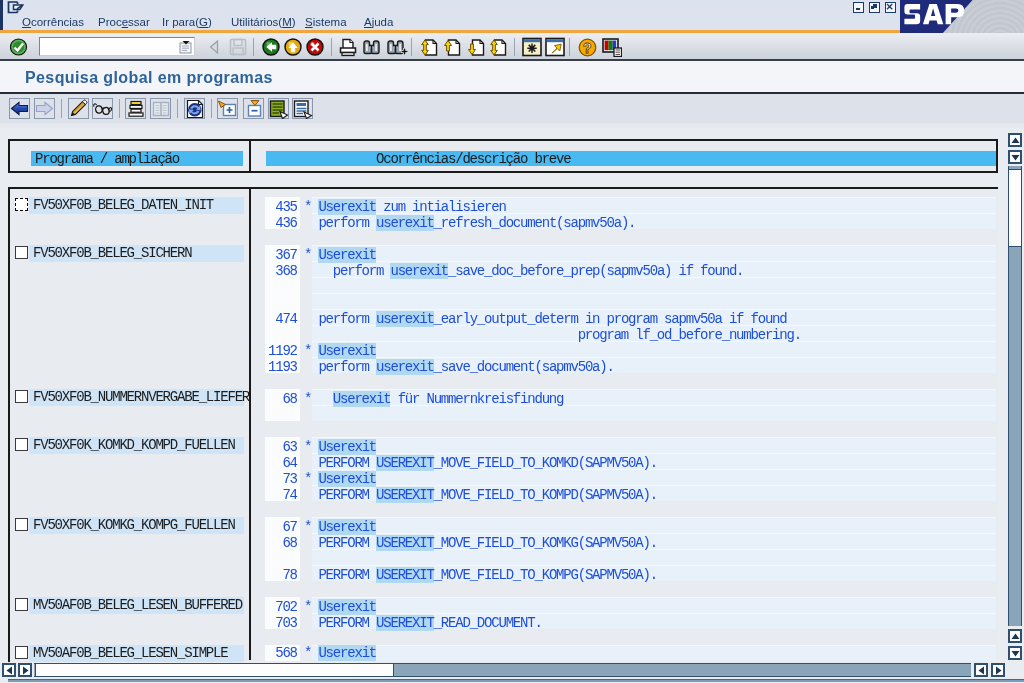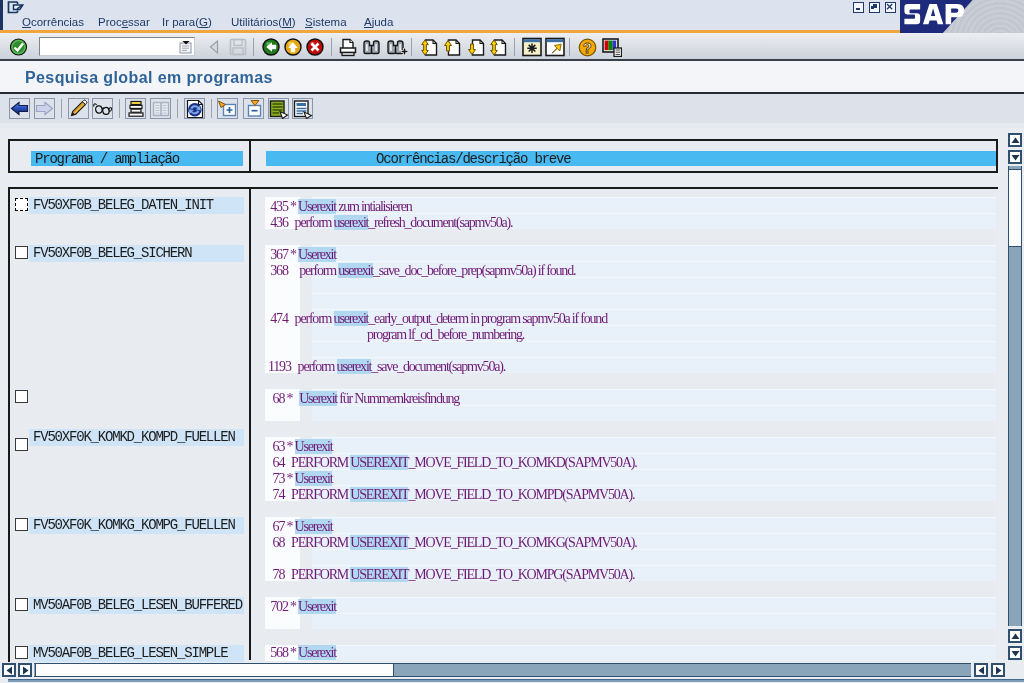--- a/index.html
+++ b/index.html
@@ -20,21 +20,21 @@
 #title{position:absolute;left:25px;top:69px;font-size:16px;font-weight:bold;color:#2f6397;letter-spacing:0.4px}
 .btn21{position:absolute;width:21px;height:21px;top:98px;border:1px solid #8a97ab;box-sizing:border-box}
 .vsep{position:absolute;width:1px;background:#9aa3b2}
 .winbtn{position:absolute;top:2px;width:11px;height:11px;background:#f4f6fa;border:1.5px solid #1d3a6e;box-sizing:border-box}
 
 .blk{position:absolute;box-sizing:border-box;border:2px solid #1a1a1a;background:#e8ebf0}
 .hblue{position:absolute;top:151px;height:15px;background:#49b9f2}
 .mono{font-family:"Liberation Mono",monospace;font-size:14px;letter-spacing:-1.2px;color:#1c1c1c;white-space:pre;line-height:15px}
 .stripe{position:absolute;left:302px;width:684px;height:16px;background:#e8f1f9;box-shadow:inset 0 1px 0 #f3f8fc}
 .ncell{position:absolute;left:255px;width:35px;height:16px;background:#fafcfe}
-.code{position:absolute;left:258px;width:720px;height:16px;line-height:16px;font-family:Liberation Serif, serif;font-size:14px;letter-spacing:-1.2px;color:#701a75;white-space:pre}
+.code{position:absolute;left:258px;width:720px;height:16px;line-height:16px;font-family:Liberation Mono, monospace;font-size:14px;letter-spacing:-1.2px;color:#1d4ed8;white-space:pre}
 .hl{background:#b0d8f0}
 .lab{position:absolute;left:19px;width:215px;height:17px;line-height:17px;padding:0 0 0 4px;box-sizing:border-box;background:#cfe4f6;font-family:"Liberation Mono",monospace;font-size:14px;letter-spacing:-1.2px;color:#1c1c1c;white-space:pre}
 .cb,.cbf{position:absolute;left:5px;width:13px;height:13px;background:#fff;border:1.5px solid #3a3a3a;box-sizing:border-box}
 .cbf{border:1.5px dashed #000}
 
 .sbtn{position:absolute;width:14px;height:14px;background:#fdfdfe;border:2px solid #2e4f6e;box-sizing:border-box}
 .sbtn svg{display:block;margin:1px auto 0}
 .track{position:absolute;background:#8aa5ba;border-left:1px solid #2e4f6e;border-right:1px solid #2e4f6e;box-sizing:border-box}
 .trackh{position:absolute;background:#8aa5ba;border-top:1px solid #2e4f6e;border-bottom:1px solid #2e4f6e;box-sizing:border-box}
 .thumb{position:absolute;background:#fdfdfe;border:1px solid #2e4f6e;box-sizing:border-box}
@@ -338,38 +338,41 @@
 <div class="ncell" style="top:424px"></div>
 <div class="stripe" style="top:424px"></div>
 <div class="ncell" style="top:456px"></div>
 <div class="stripe" style="top:456px"></div>
 <div class="code" style="top:10px"> 435 * <span class="hl">Userexit</span> zum intialisieren</div>
 <div class="code" style="top:26px"> 436   perform <span class="hl">userexit</span>_refresh_document(sapmv50a).</div>
 <div class="code" style="top:58px"> 367 * <span class="hl">Userexit</span></div>
 <div class="code" style="top:74px"> 368     perform <span class="hl">userexit</span>_save_doc_before_prep(sapmv50a) if found.</div>
 <div class="code" style="top:122px"> 474   perform <span class="hl">userexit</span>_early_output_determ in program sapmv50a if found</div>
 <div class="code" style="top:138px">                                           program lf_od_before_numbering.</div>
+<div class="code" style="top:154px">1192 * <span class="hl">Userexit</span></div>
 <div class="code" style="top:170px">1193   perform <span class="hl">userexit</span>_save_document(sapmv50a).</div>
 <div class="code" style="top:202px">  68 *   <span class="hl">Userexit</span> für Nummernkreisfindung</div>
 <div class="code" style="top:250px">  63 * <span class="hl">Userexit</span></div>
 <div class="code" style="top:266px">  64   PERFORM <span class="hl">USEREXIT</span>_MOVE_FIELD_TO_KOMKD(SAPMV50A).</div>
 <div class="code" style="top:282px">  73 * <span class="hl">Userexit</span></div>
 <div class="code" style="top:298px">  74   PERFORM <span class="hl">USEREXIT</span>_MOVE_FIELD_TO_KOMPD(SAPMV50A).</div>
 <div class="code" style="top:330px">  67 * <span class="hl">Userexit</span></div>
 <div class="code" style="top:346px">  68   PERFORM <span class="hl">USEREXIT</span>_MOVE_FIELD_TO_KOMKG(SAPMV50A).</div>
 <div class="code" style="top:378px">  78   PERFORM <span class="hl">USEREXIT</span>_MOVE_FIELD_TO_KOMPG(SAPMV50A).</div>
 <div class="code" style="top:410px"> 702 * <span class="hl">Userexit</span></div>
+<div class="code" style="top:426px"> 703   PERFORM <span class="hl">USEREXIT</span>_READ_DOCUMENT.</div>
 <div class="code" style="top:456px"> 568 * <span class="hl">Userexit</span></div>
 <div class="cbf" style="top:9px"></div>
 <div class="lab" style="top:8px">FV50XF0B_BELEG_DATEN_INIT</div>
 <div class="cb" style="top:57px"></div>
 <div class="lab" style="top:56px">FV50XF0B_BELEG_SICHERN</div>
 <div class="cb" style="top:201px"></div>
+<div class="lab" style="top:200px">FV50XF0B_NUMMERNVERGABE_LIEFER</div>
 <div class="cb" style="top:249px"></div>
-<div class="lab" style="top:240px">FV50XF0K_KOMKD_KOMPD_FUELLEN</div>
+<div class="lab" style="top:248px">FV50XF0K_KOMKD_KOMPD_FUELLEN</div>
 <div class="cb" style="top:329px"></div>
 <div class="lab" style="top:328px">FV50XF0K_KOMKG_KOMPG_FUELLEN</div>
 <div class="cb" style="top:409px"></div>
 <div class="lab" style="top:408px">MV50AF0B_BELEG_LESEN_BUFFERED</div>
 <div class="cb" style="top:457px"></div>
 <div class="lab" style="top:456px">MV50AF0B_BELEG_LESEN_SIMPLE</div>
 <div style="position:absolute;left:239px;top:0;width:2px;height:471px;background:#1a1a1a"></div>
 </div>
 <div class="sbtn" style="left:1008px;top:133px">
     <svg width="9" height="9">

